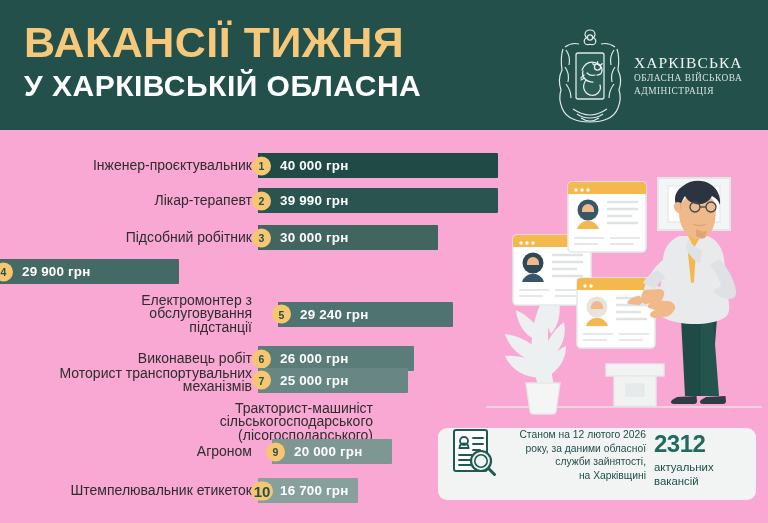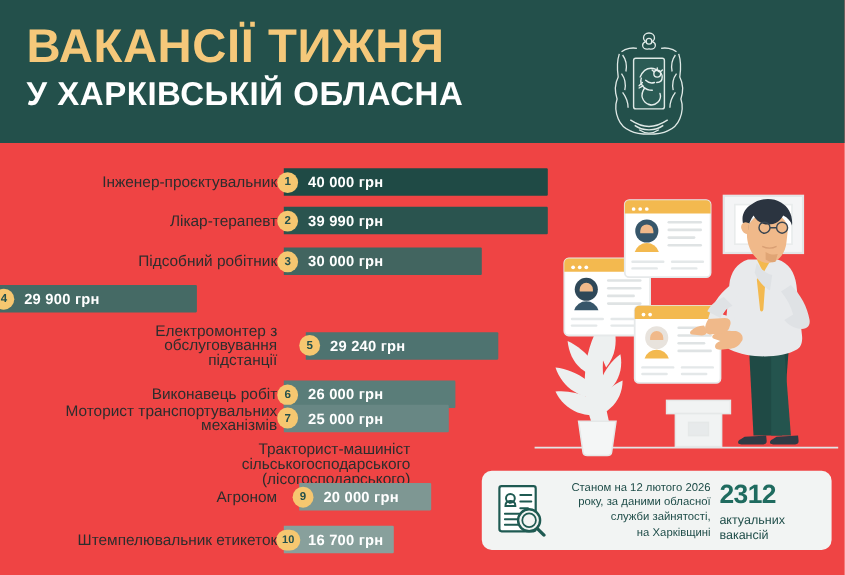--- a/index.html
+++ b/index.html
@@ -2,21 +2,21 @@
 <html><head>
 <meta charset="utf-8">
 <style>
   html,body{margin:0;padding:0;}
   body{
     width:768px;height:523px;overflow:hidden;
     background:#ffffff;
     font-family:"Liberation Sans", sans-serif;
     -webkit-font-smoothing:antialiased;
   }
-  #root{position:relative;width:768px;height:523px;background:#ef4444;}
+  #root{position:relative;width:768px;height:523px;background:#f9a8d4;}
 
   
   .header{
     position:absolute;left:0;top:0;width:768px;height:130px;
     background:#23504b;
   }
   .title-wrap{position:absolute;left:24px;top:18px;}
   .title-1{
     font-size:43px;line-height:48px;font-weight:bold;color:#f5c87a;
     letter-spacing:0.5px;white-space:nowrap;
@@ -46,34 +46,34 @@
     display:flex;align-items:center;
   }
   .badge{
     position:absolute;left:-6px;top:50%;transform:translateY(-50%);
     width:19px;height:19px;border-radius:50%;
     background:#f6c770;color:#24514c;
     font-size:10.5px;font-weight:bold;
     display:flex;align-items:center;justify-content:center;
     box-sizing:border-box;
   }
-  .badge.wide{width:22px;height:19px;border-radius:10px;left:-7px;font-size:10px;}
+  .badge.wide{width:22px;height:19px;border-radius:10px;left:-7px;font-size:15px;}
   .bar-value{
     margin-left:22px;color:#ffffff;font-size:13.4px;font-weight:bold;
     white-space:nowrap;letter-spacing:0.2px;
   }
 
   
   .illus{position:absolute;left:480px;top:150px;width:288px;height:278px;}
 
   
   .infobox{
     position:absolute;left:438px;top:428px;width:318px;height:72px;
     background:#f2f4f3;border-radius:9px;
-    display:flex;align-items:center;box-sizing:border-box;padding:0 10px 0 14px;
+    display:flex;box-sizing:border-box;padding:0 10px 0 14px;
   }
   .info-icon{width:46px;height:48px;flex:0 0 auto;}
   .info-text{
     flex:0 0 auto;width:144px;text-align:right;margin-left:4px;
     font-size:10.3px;line-height:13.6px;color:#1f4d49;white-space:pre-line;
   }
   .info-num{margin-left:8px;text-align:left;}
   .info-num .big{
     font-size:24px;line-height:32px;font-weight:bold;color:#1f6b5f;letter-spacing:-0.5px;
   }
@@ -110,20 +110,25 @@
           <path d="M46 38 c2 1 3 3 3 5 0 3 -2 5 -5 5"></path>
           <circle cx="44.5" cy="40" r="3.1"></circle>
           <path d="M41.6 38.3 l-1.8 -1.6 M47.4 38.3 l1.8 -1.6 M44.5 36.9 l0 -2.2"></path>
           <path d="M30 44 c-1 3 0 6 2 8 2 2 5 3 8 3"></path>
           <path d="M33 53 c-2 3 -3 6 -2 9 1 3 3 5 6 6"></path>
           <path d="M37 68 c3 1 6 0 8 -2 2 -2 3 -5 2 -8"></path>
           <path d="M34 46 c2 2 5 3 8 2"></path>
           <path d="M31 48 l-3 3 M31.5 51 l-3.5 2"></path>
         </g>
       </svg>
+      <div class="logo-text">
+        <div class="logo-l1">ХАРКІВСЬКА</div>
+        <div class="logo-l2">ОБЛАСНА ВІЙСЬКОВА</div>
+        <div class="logo-l3">АДМІНІСТРАЦІЯ</div>
+      </div>
     </div>
   </div>
 
   <div class="chart">
       <div class="row" style="top: 23px;">
         <div class="row-label">Інженер-проєктувальник</div>
         <div class="bar" style="width: 240px; background: rgb(31, 74, 69);">
           <div class="badge" style="background: rgb(246, 199, 112); color: rgb(36, 81, 76);">1</div>
           <div class="bar-value">40 000 грн</div>
         </div>

